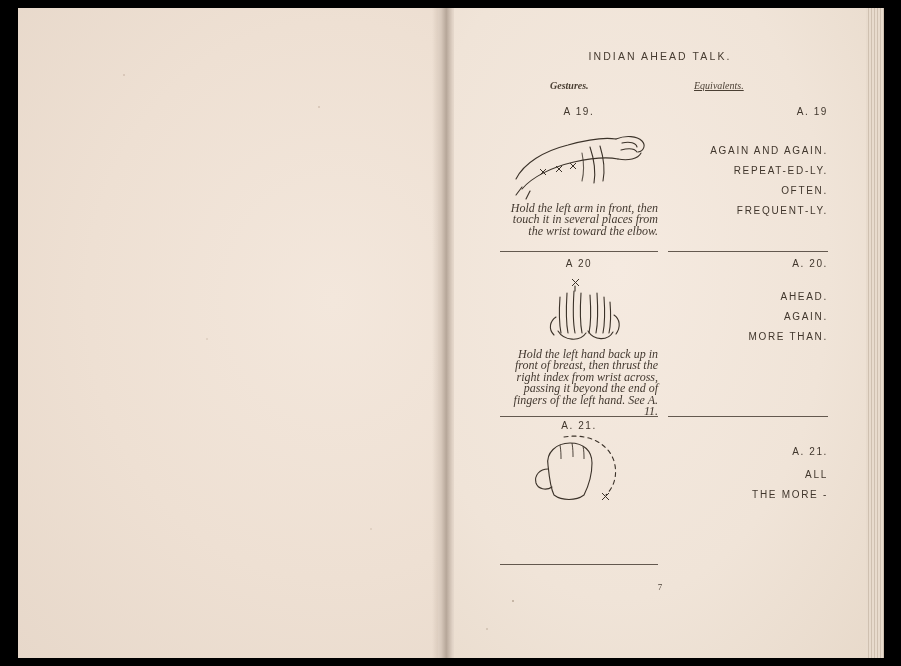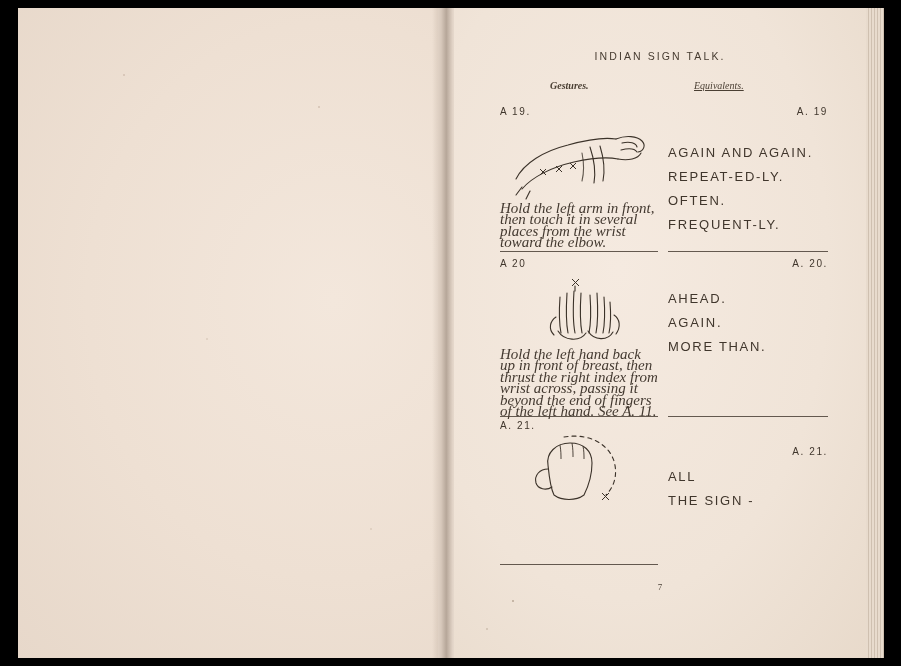--- a/index.html
+++ b/index.html
@@ -124,44 +124,46 @@
     left: 46px;
     width: 158px;
   }
   .col-e {
     position: absolute;
     left: 214px;
     width: 160px;
   }
 
   .entry-label {
+    text-align: center;
     font-size: 10px;
     letter-spacing: 1.6px;
     color: #40362c;
     font-family: "Liberation Sans", sans-serif;
   }
   .entry-label.e {
     text-align: right;
     padding-left: 44px;
   }
 
   .caption {
-    font-size: 15px;
+    font-size: 12px;
     line-height: 11.4px;
     font-style: italic;
     color: #433930;
-    text-align: left;
+    text-align: right;
   }
 
   .equiv-line {
-    font-size: 13px;
+    font-size: 10px;
     letter-spacing: 1.7px;
     color: #40362c;
     margin-bottom: 9px;
     font-family: "Liberation Sans", sans-serif;
+    text-align: right;
   }
 
   .equiv-note {
     font-size: 9.3px;
     line-height: 11.6px;
     font-style: italic;
     color: #433930;
     font-family: "Liberation Serif", serif;
   }
 
@@ -207,21 +209,21 @@
       <span class="speck" style="left:105px;top:66px;"></span>
       <span class="speck" style="left:300px;top:98px;"></span>
       <span class="speck" style="left:188px;top:330px;opacity:.5;"></span>
       <span class="speck" style="left:352px;top:520px;opacity:.5;"></span>
     </div>
 
     <div class="gutter"></div>
 
     <div class="page-right">
 
-      <div class="running-head">INDIAN SIGN TALK.</div>
+      <div class="running-head">INDIAN AHEAD TALK.</div>
 
       <div class="col-head gestures">Gestures.</div>
       <div class="col-head equivalents">Equivalents.</div>
 
       <div class="entry" style="top:98px;">
 
         <div class="col-g">
           <div class="entry-label">A 19.</div>
 
           <div style="height:86px;position:relative;">
@@ -337,21 +339,21 @@
             </svg>
           </div>
 
         </div>
 
         <div class="col-e">
           <div style="height:26px;"></div>
           <div class="entry-label e">A.  21.</div>
           <div style="height:12px;"></div>
           <div class="equiv-line">ALL</div>
-          <div class="equiv-line">THE   SIGN -</div>
+          <div class="equiv-line">THE   MORE -</div>
         </div>
       </div>
 
       <div class="rule" style="left:46px;top:556px;width:158px;"></div>
 
       <div class="folio">7</div>
 
       <span class="dot-speck" style="left:58px;top:592px;"></span>
       <span class="dot-speck" style="left:32px;top:620px;opacity:.6;"></span>
     </div>

